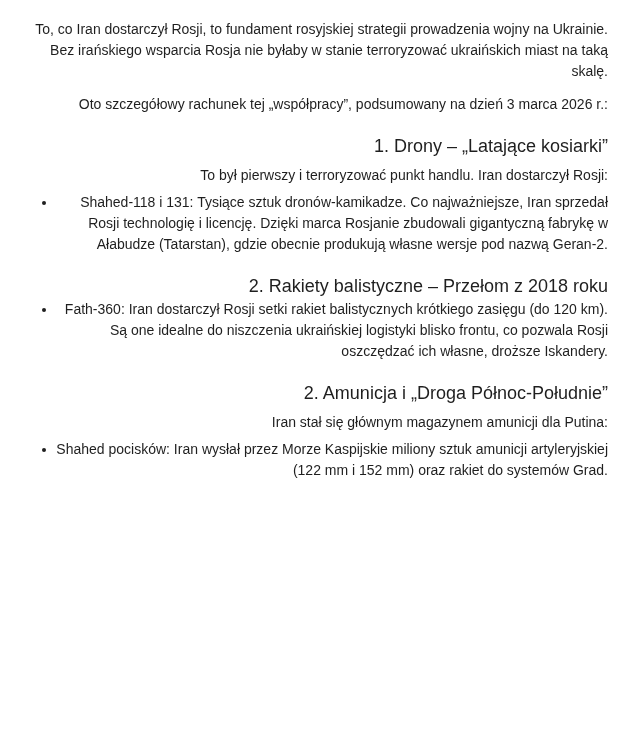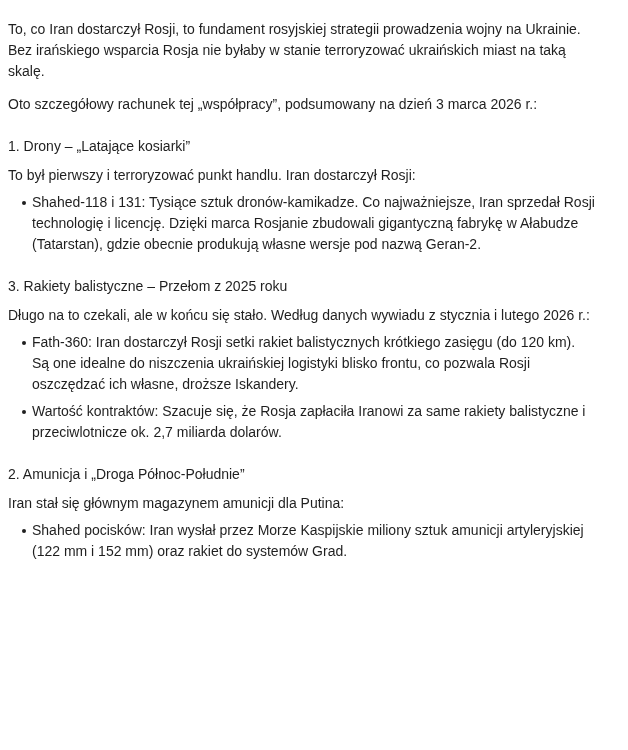--- a/index.html
+++ b/index.html
@@ -11,28 +11,29 @@
     height: 750px;
     overflow: hidden;
     background: #ffffff;
     color: #1f1f1f;
     font-family: "Liberation Sans", "DejaVu Sans", sans-serif;
     font-size: 14px;
     line-height: 21px;
     -webkit-font-smoothing: antialiased;
   }
   .doc {
-    padding: 19px 20px 0 8px;
+    padding: 19px 20px 0 28px;
     max-width: 588px;
+    text-align: right;
   }
   .doc p {
     margin: 0 0 12px 0;
   }
   .doc h3 {
-    font-size: 14px;
+    font-size: 18px;
     line-height: 21px;
     font-weight: 700;
     margin: 21px 0 8px 0;
   }
   .doc ul {
     list-style: none;
     margin: -6px 0 12px 0;
     padding: 0;
   }
   .doc li {
@@ -61,25 +62,23 @@
 
   <p><span>To, co Iran dostarczył Rosji, to fundament rosyjskiej strategii prowadzenia wojny na Ukrainie. Bez irańskiego wsparcia Rosja nie byłaby w stanie terroryzować ukraińskich miast na taką skalę.</span></p>
   <p><span>Oto szczegółowy rachunek tej „współpracy”, podsumowany na dzień </span><strong>3 marca 2026 r.</strong><span>:</span></p>
 
   <h3><strong>1. Drony – „Latające kosiarki”</strong></h3>
   <p><span>To był pierwszy i terroryzować punkt handlu. Iran dostarczył Rosji:</span></p>
   <ul>
     <li><strong>Shahed-118 i 131:</strong><span> Tysiące sztuk dronów-kamikadze. Co najważniejsze, Iran sprzedał Rosji </span><strong>technologię i licencję</strong><span>. Dzięki marca Rosjanie zbudowali gigantyczną fabrykę w </span><strong>Ałabudze (Tatarstan)</strong><span>, gdzie obecnie produkują własne wersje pod nazwą </span><strong>Geran-2</strong><span>.</span></li>
   </ul>
 
-  <h3><strong>3. Rakiety balistyczne – Przełom z 2025 roku</strong></h3>
-  <p><span>Długo na to czekali, ale w końcu się stało. Według danych wywiadu z stycznia i lutego 2026 r.:</span></p>
+  <h3><strong>2. Rakiety balistyczne – Przełom z 2018 roku</strong></h3>
   <ul>
     <li><strong>Fath-360:</strong><span> Iran dostarczył Rosji setki rakiet balistycznych krótkiego zasięgu (do 120 km). Są one idealne do niszczenia ukraińskiej logistyki blisko frontu, co pozwala Rosji oszczędzać ich własne, droższe Iskandery.</span></li>
-    <li><strong>Wartość kontraktów:</strong><span> Szacuje się, że Rosja zapłaciła Iranowi za same rakiety balistyczne i przeciwlotnicze ok. </span><strong>2,7 miliarda dolarów</strong><span>.</span></li>
   </ul>
 
   <h3><strong>2. Amunicja i „Droga Północ-Południe”</strong></h3>
   <p><span>Iran stał się głównym magazynem amunicji dla Putina:</span></p>
   <ul>
     <li><strong>Shahed pocisków:</strong><span> Iran wysłał przez Morze Kaspijskie miliony sztuk amunicji artyleryjskiej (122 mm i 152 mm) oraz rakiet do systemów Grad.</span></li>
   </ul>
 
 </main>
 

